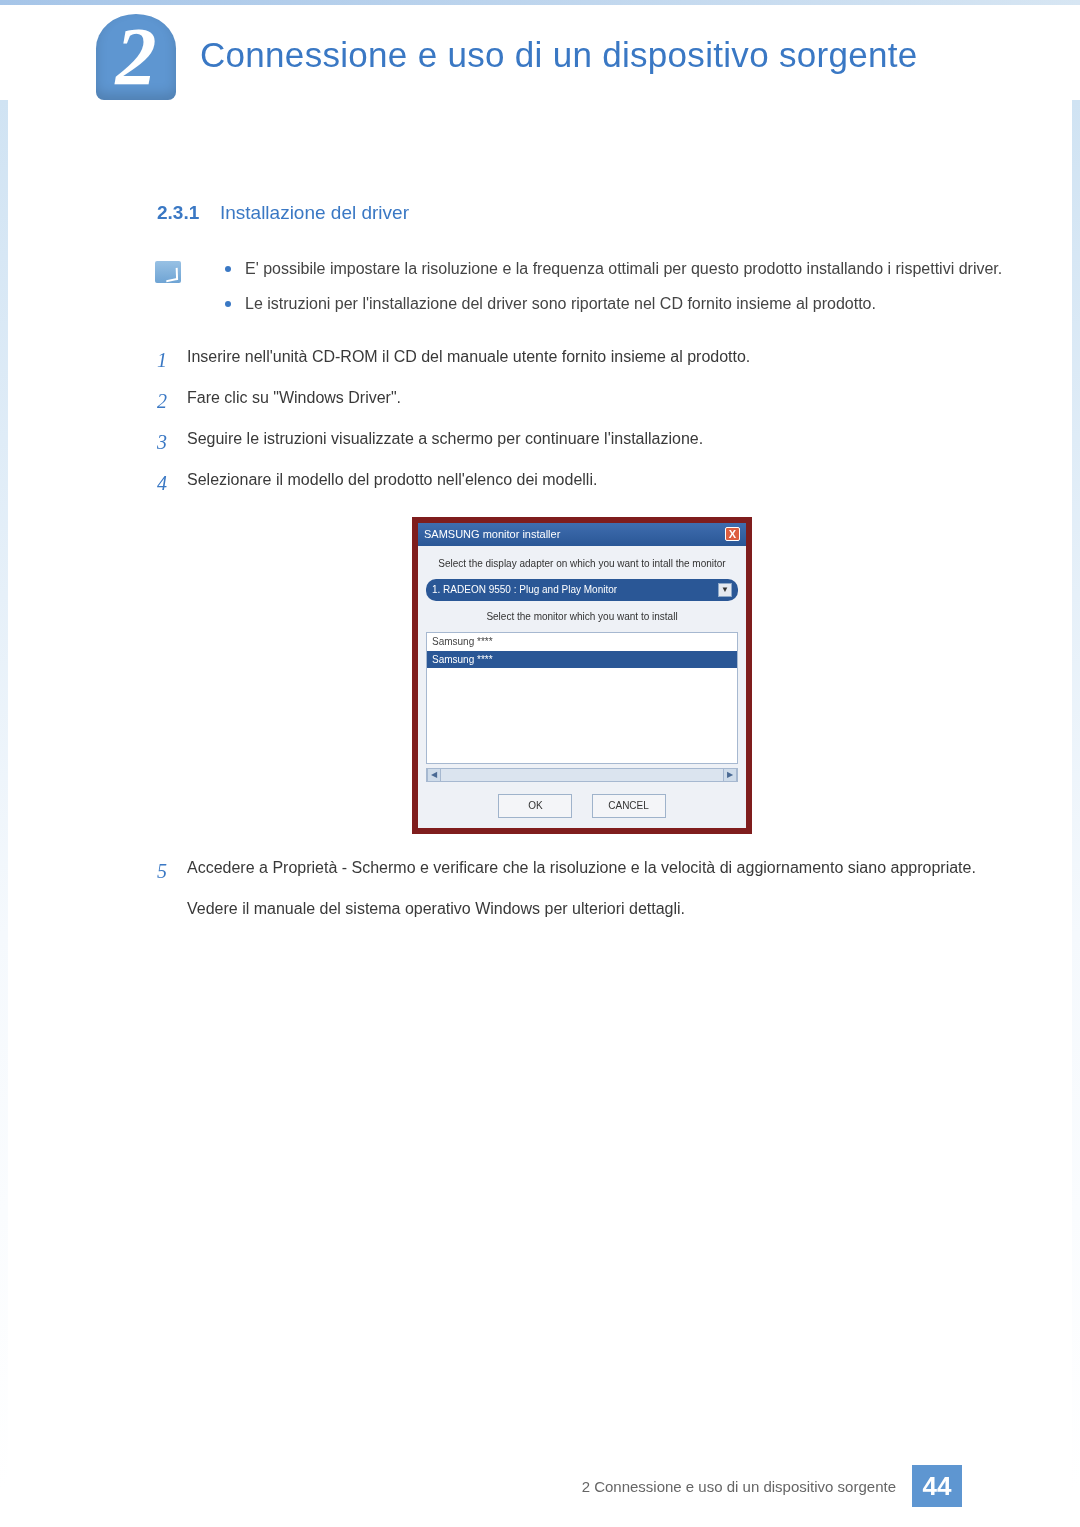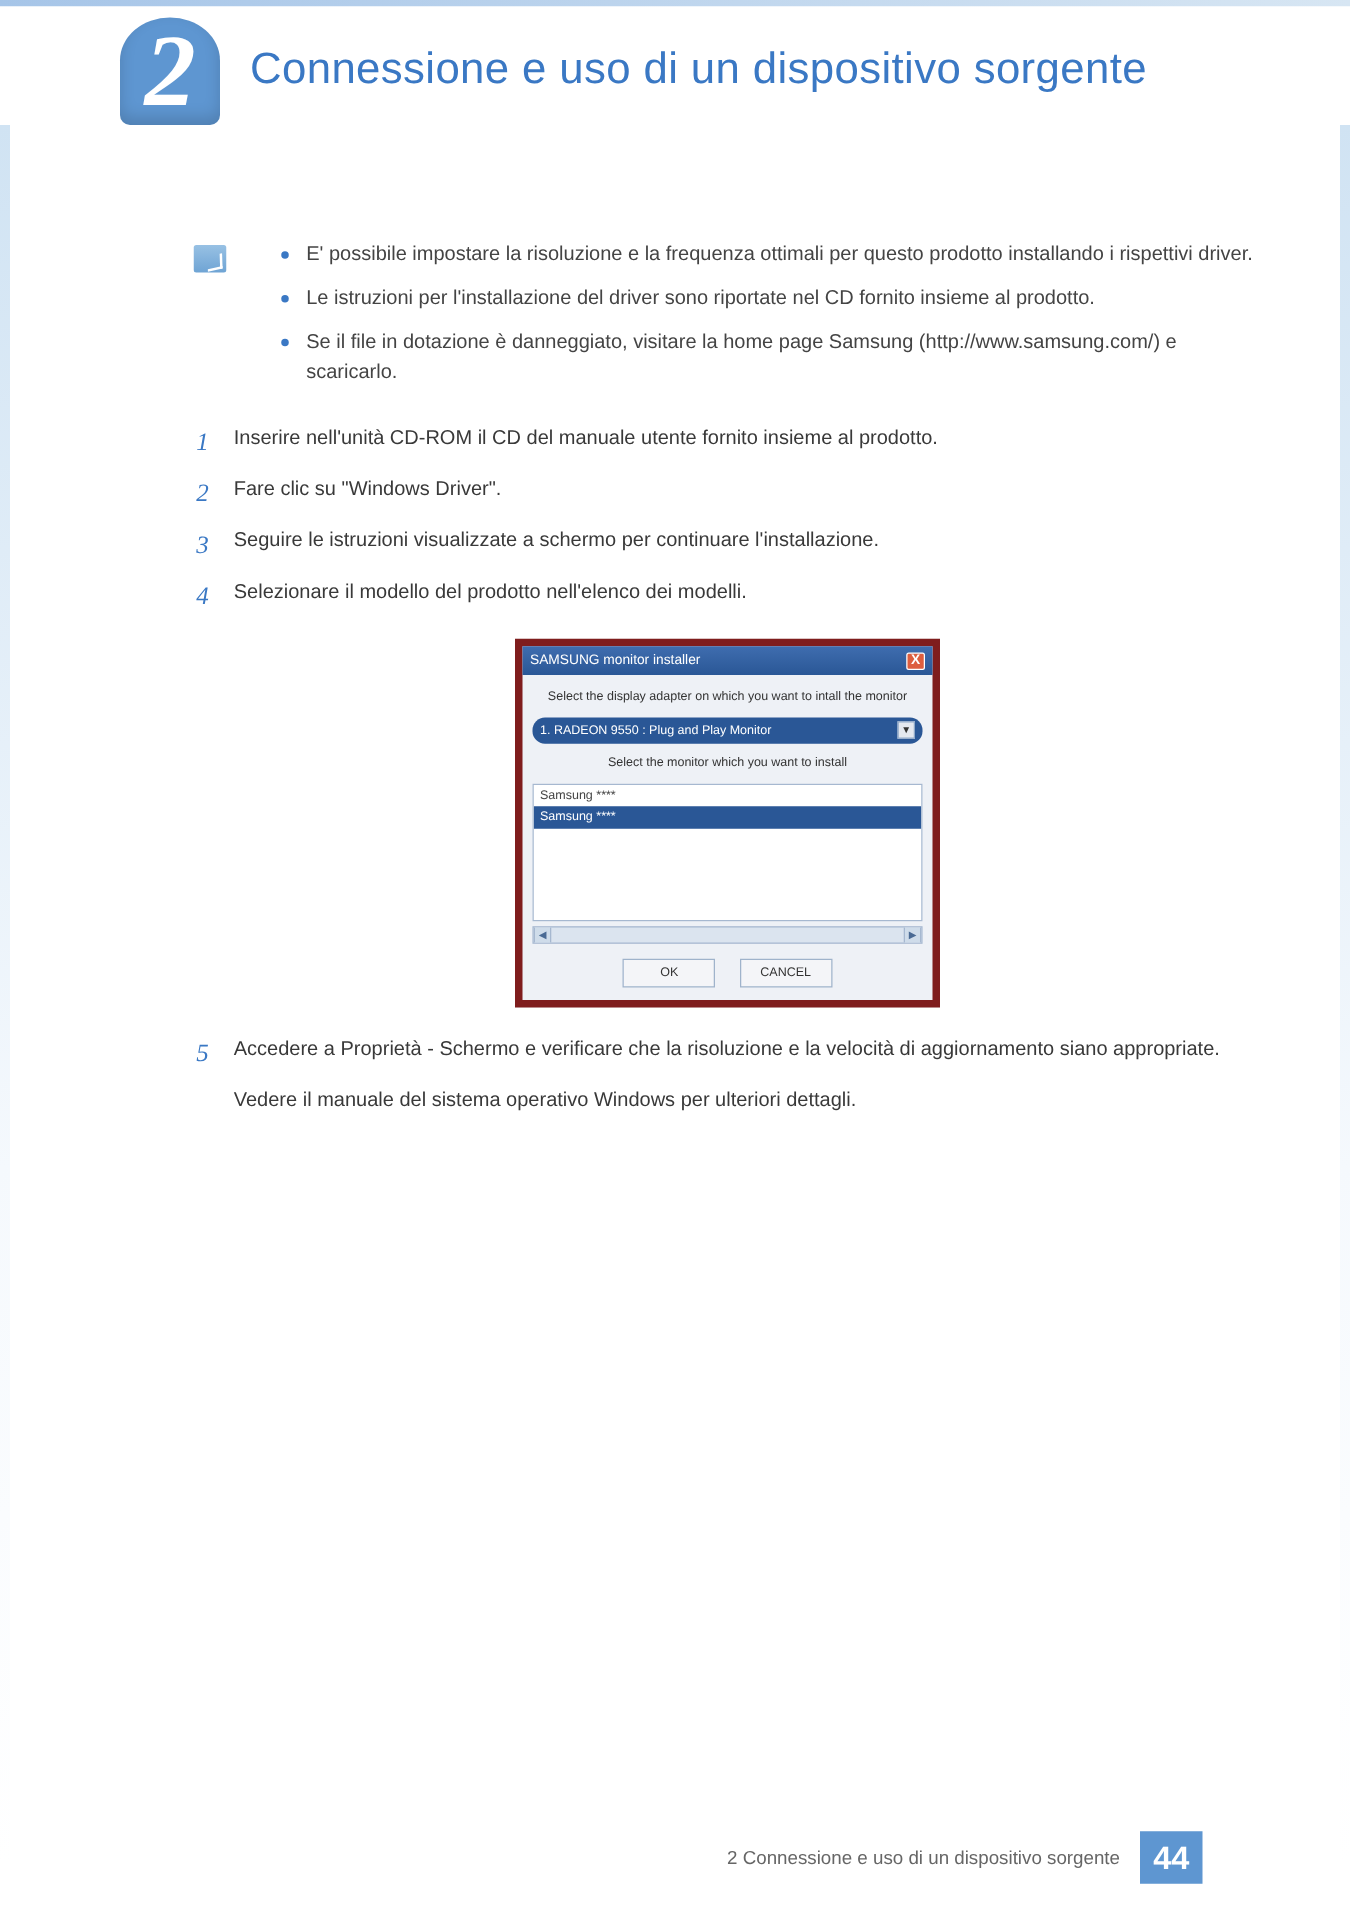--- a/index.html
+++ b/index.html
@@ -26,21 +26,21 @@
 .step-num { font-family: Georgia, 'Times New Roman', serif; font-style: italic; font-size: 20px; color: #3a78c4; width: 30px; flex-shrink: 0; text-align: left; }
 .step-text { flex: 1; color: #393939; }
 .sub-text { margin-left: 30px; margin-top: 6px; color: #393939; }
 .installer { margin: 18px auto 22px auto; width: 340px; border: 6px solid #7f1d1d; background: #eef1f6; font-size: 11px; padding-bottom: 10px; }
 .installer-titlebar { background: linear-gradient(180deg, #3f6daf 0%, #2a5796 100%); color: #fff; padding: 3px 6px; display: flex; justify-content: space-between; align-items: center; font-size: 11px; }
 .installer-close { width: 15px; height: 14px; background: #dd5e3f; color: #fff; display: flex; align-items: center; justify-content: center; font-size: 11px; font-weight: bold; border: 1px solid #fff; border-radius: 2px; }
 .installer-label1 { text-align: center; color: #333; padding: 10px 6px 6px; font-size: 10px; }
 .installer-select { margin: 2px 8px; background: #2a5796; color: #fff; padding: 3px 6px; font-size: 10px; display: flex; justify-content: space-between; align-items: center; border-radius: 10px; }
 .installer-select-arrow { width: 14px; height: 14px; background: #e4e8ef; color: #333; display: flex; align-items: center; justify-content: center; font-size: 8px; border: 1px solid #8ea8c8; }
 .installer-label2 { text-align: center; color: #333; padding: 6px; font-size: 10px; }
-.installer-list { margin: 2px 8px; border: 1px solid #a6b8d0; background: #fff; height: 110px; overflow: hidden; }
+.installer-list { margin: 2px 8px; border: 1px solid #a6b8d0; background: #fff; height: 132px; overflow: hidden; }
 .installer-list .row1 { padding: 1px 5px; font-size: 10px; color: #444; }
 .installer-list .row2 { padding: 1px 5px; font-size: 10px; background: #2a5796; color: #fff; }
 .installer-scroll { margin: 4px 8px 0; height: 14px; background: #dbe4ef; border: 1px solid #a6b8d0; display: flex; justify-content: space-between; }
 .scroll-btn { width: 14px; height: 100%; background: #cfdcea; display: flex; align-items: center; justify-content: center; font-size: 8px; color: #4a6a94; border-left: 1px solid #a6b8d0; border-right: 1px solid #a6b8d0; }
 .installer-btns { text-align: center; margin-top: 12px; }
 .installer-btn { display: inline-block; width: 74px; padding: 3px 0; margin: 0 8px; background: #f4f5f8; border: 1px solid #9fb3cb; font-size: 10px; color: #333; text-align: center; }
 .footer { position: absolute; bottom: 20px; left: 0; width: 988px; display: flex; justify-content: flex-end; align-items: center; padding-right: 26px; }
 .footer-text { font-size: 15px; color: #666; margin-right: 16px; }
 .page-num { background: #5e96d1; color: #fff; font-size: 26px; font-weight: bold; width: 50px; height: 42px; display: flex; align-items: center; justify-content: center; }
 </style>
@@ -50,27 +50,30 @@
 <div class="page">
   <div class="top-stripe"></div>
   <div class="chapter-badge">
     <span class="num">2</span>
   </div>
   <div class="chapter-title">Connessione e uso di un dispositivo sorgente</div>
   <div class="side-left"></div>
   <div class="side-right"></div>
 
   <div class="content">
+    <h2>
+      <span class="section-number">2.3.1</span>
+      <span class="section-title">Installazione del driver</span>
+    </h2>
 
     <div class="note-block">
       <div class="note-icon"></div>
       <ul class="note-list">
         <li>E' possibile impostare la risoluzione e la frequenza ottimali per questo prodotto installando i rispettivi driver.</li>
         <li>Le istruzioni per l'installazione del driver sono riportate nel CD fornito insieme al prodotto.</li>
-        <li>Se il file in dotazione è danneggiato, visitare la home page Samsung (http://www.samsung.com/) e scaricarlo.</li>
       </ul>
     </div>
 
     <ol class="steps">
       <li>
         <span class="step-num">1</span>
         <span class="step-text">Inserire nell'unità CD-ROM il CD del manuale utente fornito insieme al prodotto.</span>
       </li>
       <li>
         <span class="step-num">2</span>

